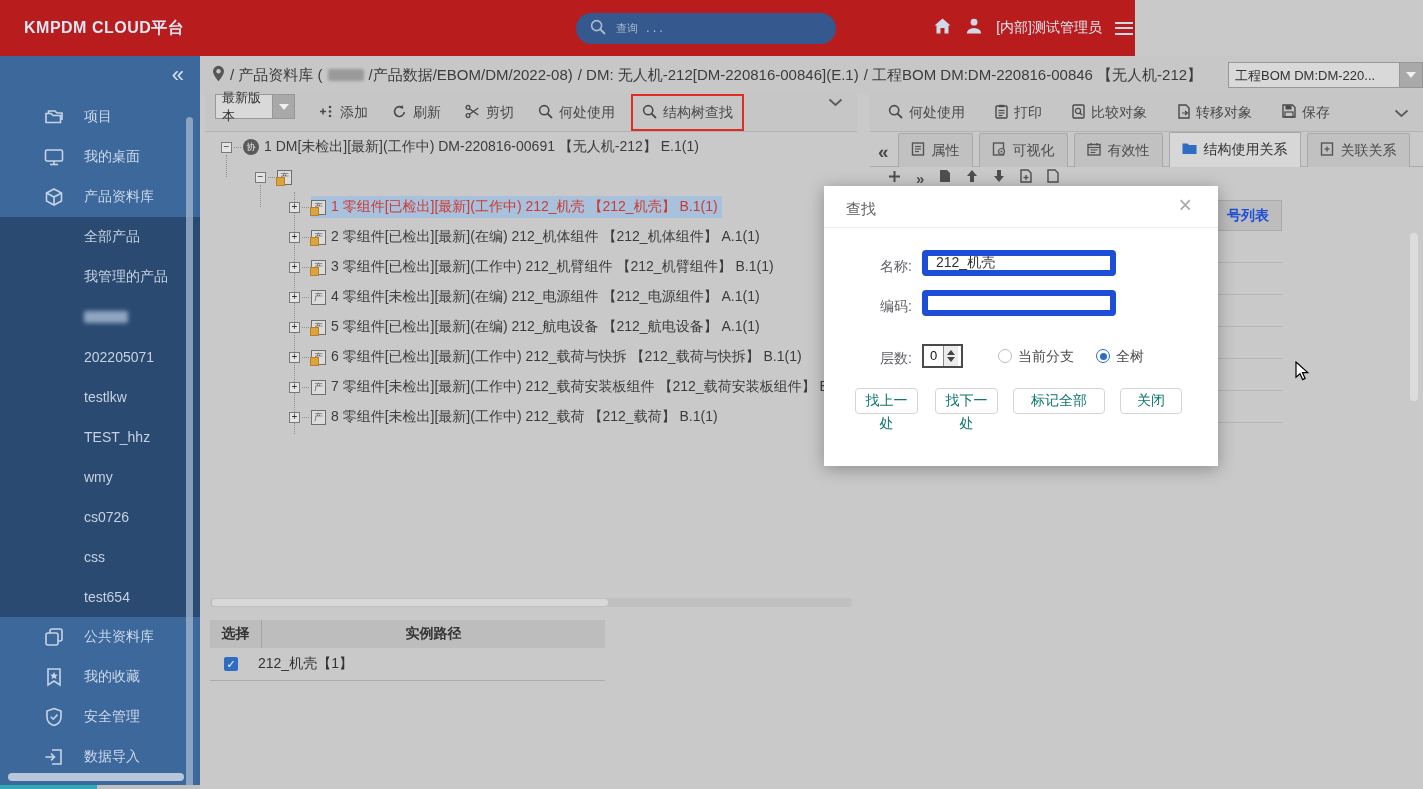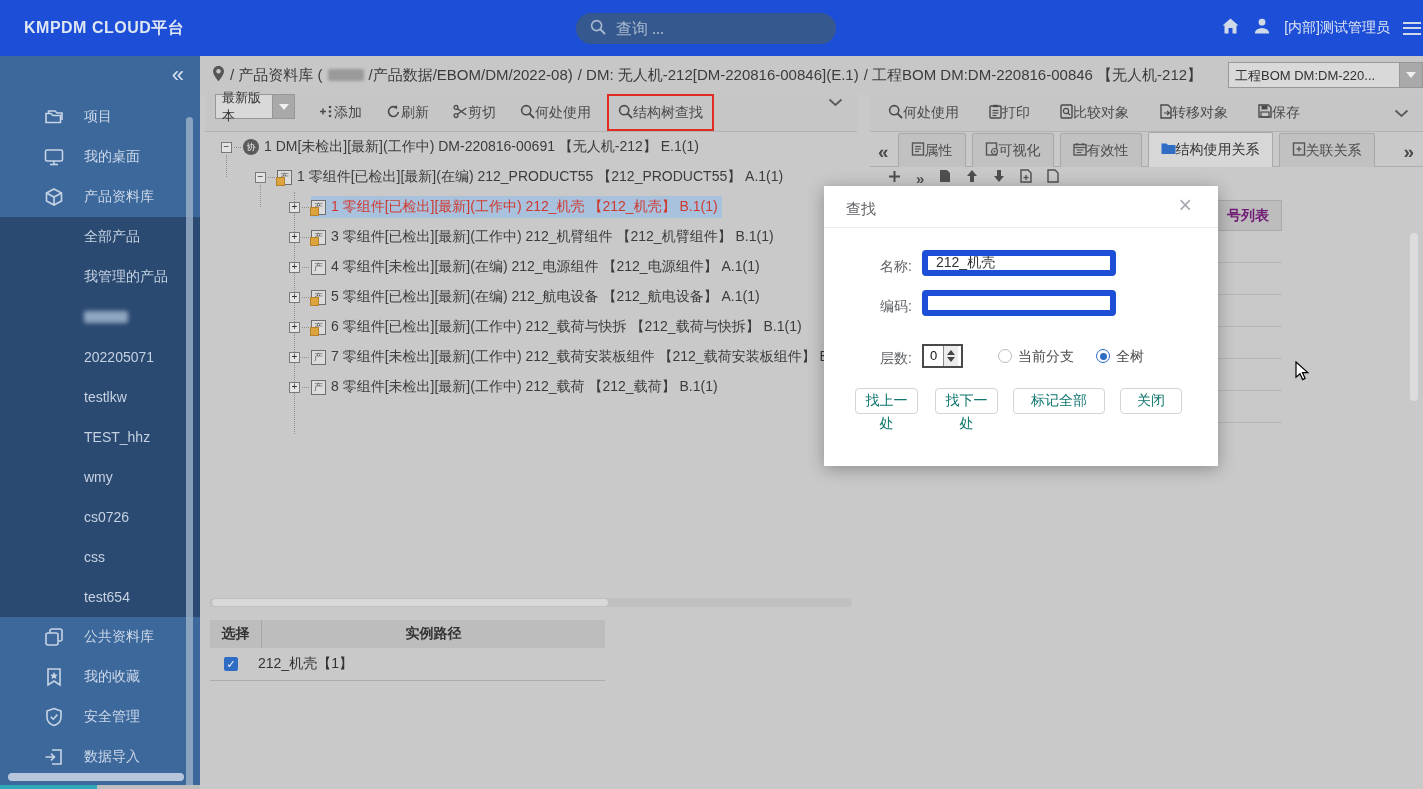--- a/index.html
+++ b/index.html
@@ -1,23 +1,23 @@
 <!DOCTYPE html>
 <html><head>
 <meta charset="utf-8">
 <style>
   *{box-sizing:border-box;margin:0;padding:0}
   html,body{width:1423px;height:789px;overflow:hidden}
   body{position:relative;background:#c9c9c9;font-family:"Liberation Sans","DejaVu Sans",sans-serif;}
 
   
-  .header{position:absolute;left:0;top:0;width:1423px;height:56px;background:#1d4ed8;color:#e8eef6}
+  .header{position:absolute;left:0;top:0;width:1135px;height:56px;background:#b91c1c;color:#e8eef6}
   .logo{position:absolute;left:24px;top:18px;font-size:16px;font-weight:bold;letter-spacing:.5px;color:#dde6f2}
   .searchbox{position:absolute;left:576px;top:13px;width:260px;height:31px;border-radius:16px;background:#35598e;display:flex;align-items:center;padding:0 14px;gap:10px}
-  .searchbox input{background:transparent;border:none;outline:none;color:#c3cfdf;font-size:16px;width:180px;font-family:Liberation Serif, serif}
+  .searchbox input{background:transparent;border:none;outline:none;color:#c3cfdf;font-size:11px;width:180px;font-family:Liberation Mono, monospace}
   .searchbox input::placeholder{color:#a9b8cc}
   .header-right{position:absolute;right:0;top:0;height:56px;display:flex;align-items:center;gap:13px;padding-right:2px}
   .header-user{font-size:14px;color:#dfe7f2;white-space:nowrap}
   .hamburger{width:18px;height:13px;display:flex;flex-direction:column;justify-content:space-between;flex:0 0 auto}
   .hamburger div{height:2px;background:#cfd9e8;width:18px}
 
   
   .sidebar{position:absolute;left:0;top:56px;width:200px;height:729px;background:#3c689c;color:#ccd8e8;font-size:14px}
   .collapse-btn{position:absolute;top:8px;right:16px;font-size:22px;color:#d6e0ee;cursor:pointer;line-height:1}
   .guill-l::before{content:"«"} .guill-r::before{content:"»"}
@@ -36,21 +36,21 @@
   .breadcrumb{position:absolute;left:200px;top:56px;width:1223px;height:38px;background:#c7c7c7;display:flex;align-items:center;padding-left:12px;gap:5px;font-size:15px;color:#3c3c3c;white-space:nowrap}
   .bc-redact{display:inline-block;width:36px;height:12px;background:#9a9a9a;border-radius:2px;filter:blur(1.5px)}
   .bom-select{position:absolute;left:1228px;top:62px;width:195px;height:26px;display:flex}
   .bs-text{flex:1;background:#d9d9d9;border:1px solid #979797;padding:4px 6px;font-size:13px;color:#333;overflow:hidden;white-space:nowrap}
   .bs-btn{width:23px;background:#a9a9a9;border:1px solid #979797;border-left:none;display:flex;align-items:center;justify-content:center}
   .tri-down{width:0;height:0;border-left:5px solid transparent;border-right:5px solid transparent;border-top:6px solid #f0f0f0}
 
   
   .lp-toolbar{position:absolute;left:205px;top:94px;width:652px;height:38px;background:#c6c6c6;border-bottom:1px solid #b2b2b2;display:flex;font-size:14px;color:#4a4a4a}
   .rp-toolbar{position:absolute;left:870px;top:94px;width:553px;height:38px;background:#c6c6c6;border-bottom:1px solid #b2b2b2;display:flex;align-items:center;font-size:14px;color:#4a4a4a;padding-left:18px;gap:30px}
-  .tb-item{display:flex;align-items:center;cursor:pointer;white-space:nowrap}
+  .tb-item{display:flex;align-items:center;gap:6px;cursor:pointer;white-space:nowrap}
   .lp-toolbar .tb-item{margin-left:24px}
   .tb-item.red-box{border:2px solid #e12b20;padding:4px 9px;margin-left:16px}
   .tb-chev{margin-left:auto;margin-right:14px;cursor:pointer}
   .version-select{display:flex;margin-left:10px;height:25px;cursor:pointer}
   .vs-text{width:58px;background:#d9d9d9;border:1px solid #979797;font-size:13px;color:#333;display:flex;align-items:center;padding-left:6px}
   .vs-btn{width:22px;background:#a9a9a9;border:1px solid #979797;border-left:none;display:flex;align-items:center;justify-content:center}
 
   
   .tree{position:absolute;left:205px;top:132px;width:652px;height:464px;overflow:hidden}
   .trow{height:30px;display:flex;align-items:center;white-space:nowrap;font-size:14px;color:#3c3c3c;position:relative}
@@ -79,26 +79,26 @@
   .ithead{display:flex;height:28px;width:395px}
   .ithead .c1{width:52px;background:#bdbdbd;border-right:1px solid #a6a6a6;display:flex;align-items:center;justify-content:center;font-weight:bold}
   .ithead .c2{width:343px;background:#bdbdbd;display:flex;align-items:center;justify-content:center;font-weight:bold}
   .itrow{height:33px;width:395px;display:flex;align-items:center;border-bottom:1px solid #adadad}
   .checkbox{width:14px;height:14px;background:#2f6cc4;border-radius:2px;margin:0 20px 0 14px;display:flex;align-items:center;justify-content:center;color:#fff;font-size:11px;cursor:pointer}
   .checkbox::before{content:"✓"}
 
   
   .rp-tabs{position:absolute;left:870px;top:132px;width:553px;height:35px;display:flex;align-items:flex-end;font-size:14px;color:#4c4c4c}
   .tab-nav{font-size:19px;font-weight:bold;color:#4a4a4a;padding:0 9px 4px 8px;cursor:pointer}
-  .tab{height:34px;padding:0 12px;background:#c1c1c1;border:1px solid #a8a8a8;border-bottom:none;display:flex;align-items:center;margin-right:6px;cursor:pointer;border-radius:2px 2px 0 0;white-space:nowrap}
+  .tab{height:34px;padding:0 12px;background:#c1c1c1;border:1px solid #a8a8a8;border-bottom:none;display:flex;align-items:center;gap:7px;margin-right:6px;cursor:pointer;border-radius:2px 2px 0 0;white-space:nowrap}
   .tab.active{background:#d7d7d7;color:#333;height:35px}
   .rp-tabline{position:absolute;left:870px;top:166px;width:553px;height:1px;background:#adadad}
   .rp-mini{position:absolute;left:888px;top:169px;height:18px;display:flex;gap:15px;align-items:center;color:#4f4f4f}
   .mini-chev{font-size:15px;font-weight:bold;color:#4f4f4f}
-  .rp-colheader{position:absolute;left:1199px;top:200px;width:83px;height:31px;background:#bdbdbd;border:1px solid #aaa;display:flex;align-items:center;justify-content:flex-end;padding-right:12px;font-size:14px;font-weight:bold;color:#701a75}
+  .rp-colheader{position:absolute;left:1199px;top:200px;width:83px;height:31px;background:#bdbdbd;border:1px solid #aaa;display:flex;align-items:center;justify-content:flex-end;padding-right:12px;font-size:14px;font-weight:bold;color:#1d4ed8}
   .rp-rows{position:absolute;left:1199px;top:231px;width:83px}
   .rp-row{height:32px;border-bottom:1px solid #b5b5b5}
   .rp-vscroll{position:absolute;left:1410px;top:233px;width:8px;height:168px;background:#dcdcdc;border-radius:4px}
 
   
   .dialog{position:absolute;left:824px;top:186px;width:394px;height:280px;background:#fff;box-shadow:0 3px 16px rgba(0,0,0,.3);z-index:10}
   .dlg-title{position:absolute;left:22px;top:14px;font-size:15px;color:#606266}
   .dlg-close{position:absolute;right:26px;top:8px;font-size:23px;color:#a8abb2;cursor:pointer;line-height:1}
   .dlg-close::before{content:"×"}
   .dlg-divider{position:absolute;left:0;top:41px;width:100%;height:1px;background:#ececec}
@@ -351,29 +351,34 @@
   <div class="trow d0">
     <span class="expander exp-minus"></span>
       <span class="hstub"></span>
     <span class="icon-dm"></span>
     <span class="tlabel">1 DM[未检出][最新](工作中) DM-220816-00691 【无人机-212】 E.1(1)</span>
   </div>
   <div class="trow d1">
     <span class="expander exp-minus"></span>
       <span class="hstub"></span>
     <span class="icon-part orange"></span>
-    <span class="tlabel">1 零组件[已检出][最新](在编) 212_PRODUCT55 【212_PRODUCT55】 A.1(1)</span>
   </div>
   <div class="trow d2 sel">
     <span class="expander exp-plus"></span>
       <span class="hstub"></span>
     <div class="row-content">
       <span class="icon-part orange"></span>
       <span class="tlabel">1 零组件[已检出][最新](工作中) 212_机壳 【212_机壳】 B.1(1)</span>
     </div>
+  </div>
+  <div class="trow d2">
+    <span class="expander exp-plus"></span>
+      <span class="hstub"></span>
+    <span class="icon-part orange"></span>
+    <span class="tlabel">2 零组件[已检出][最新](在编) 212_机体组件 【212_机体组件】 A.1(1)</span>
   </div>
   <div class="trow d2">
     <span class="expander exp-plus"></span>
       <span class="hstub"></span>
     <span class="icon-part orange"></span>
     <span class="tlabel">3 零组件[已检出][最新](工作中) 212_机臂组件 【212_机臂组件】 B.1(1)</span>
   </div>
   <div class="trow d2">
     <span class="expander exp-plus"></span>
       <span class="hstub"></span>

